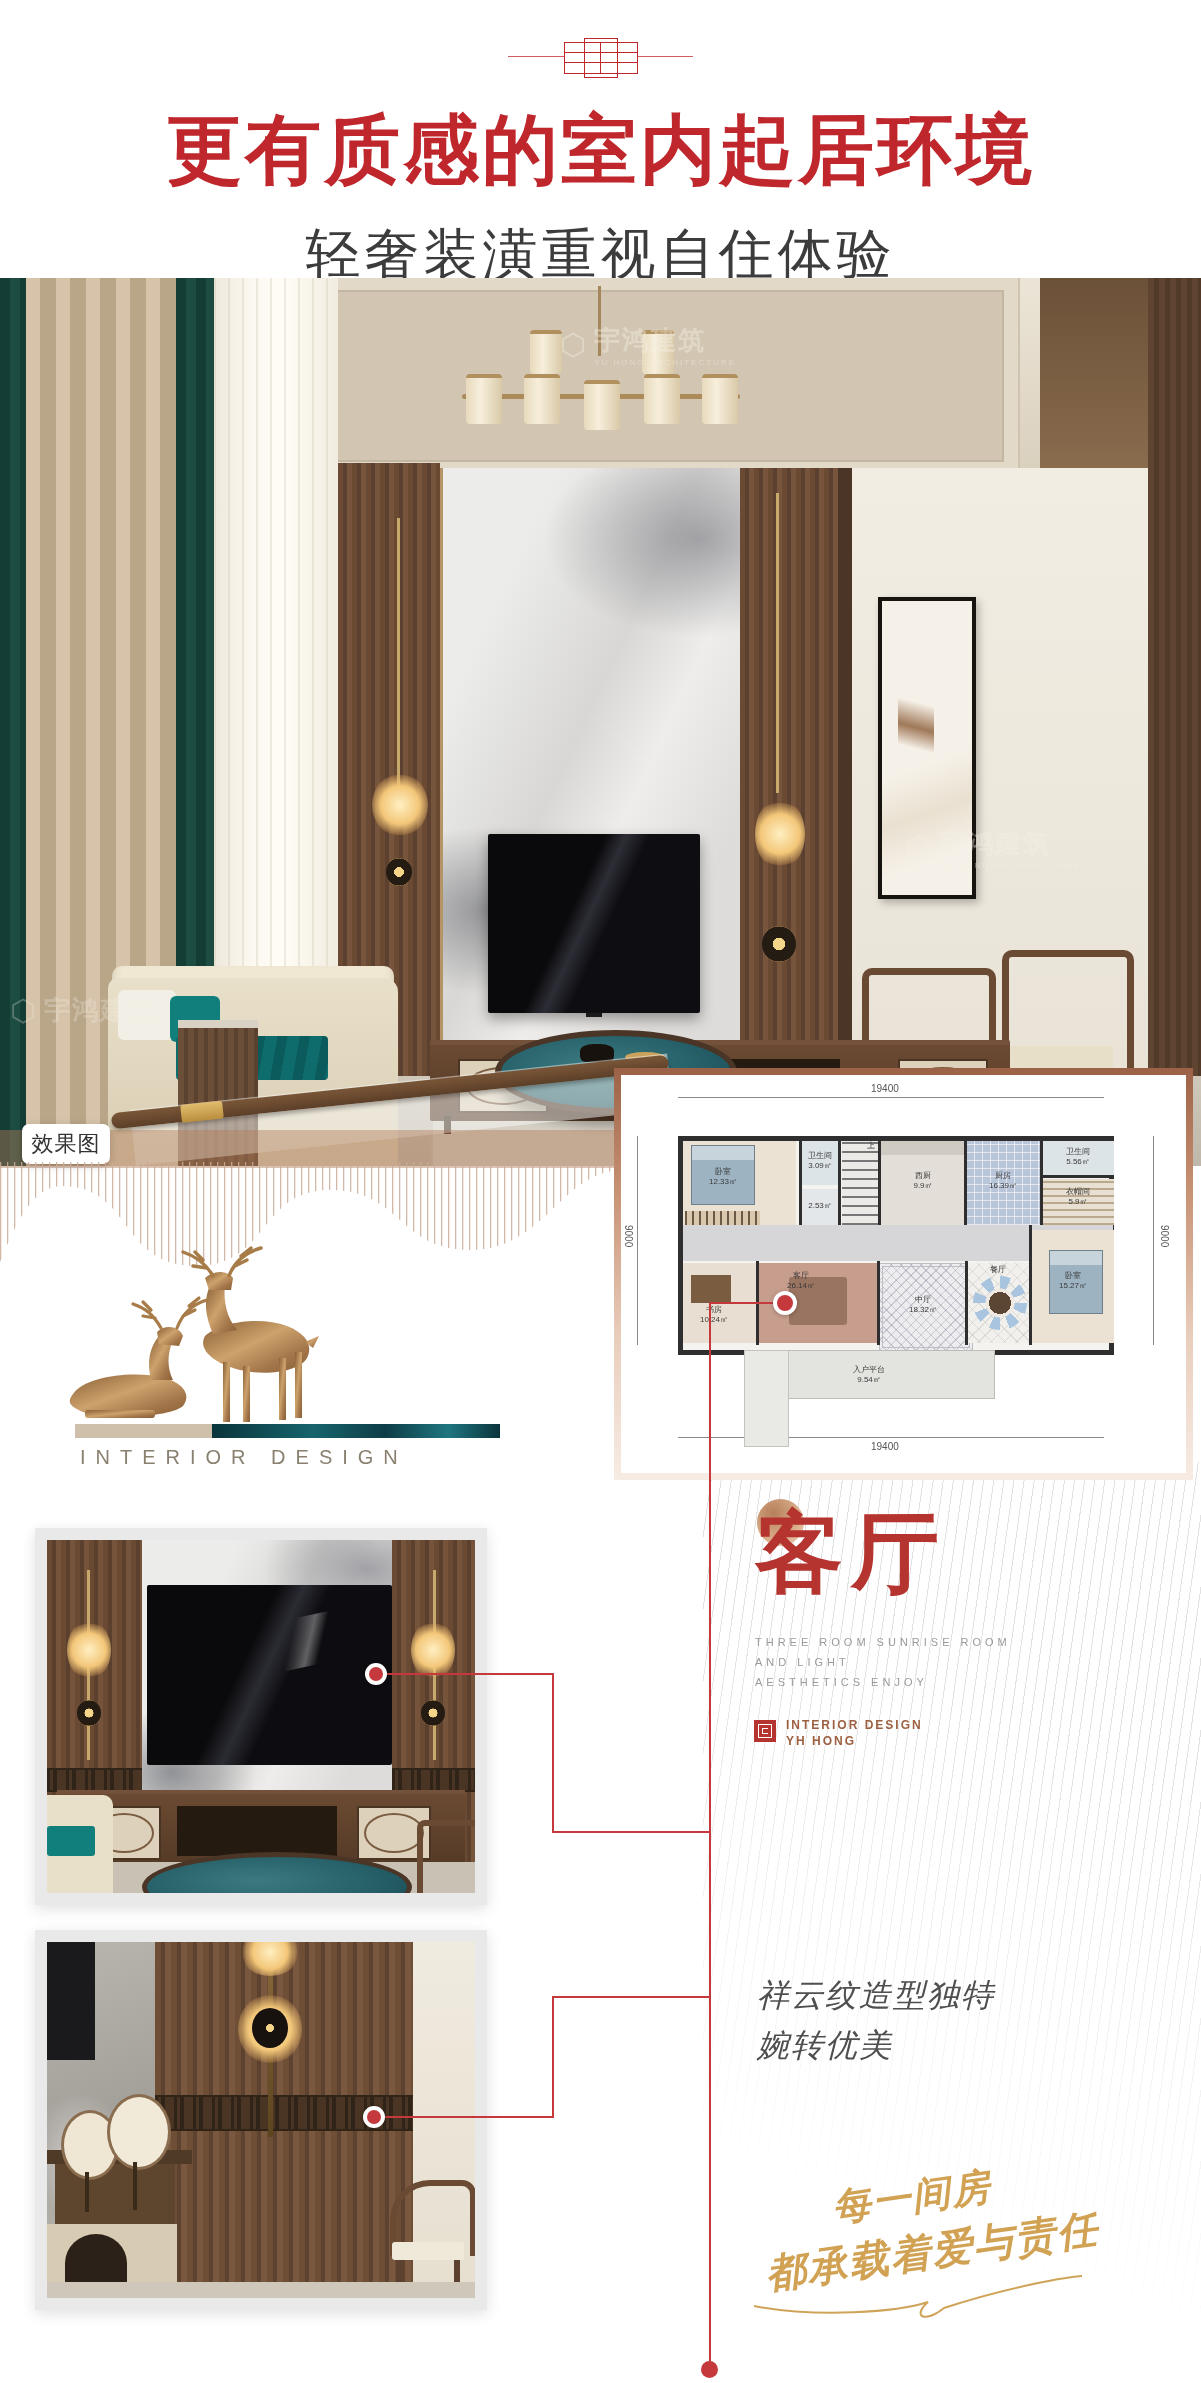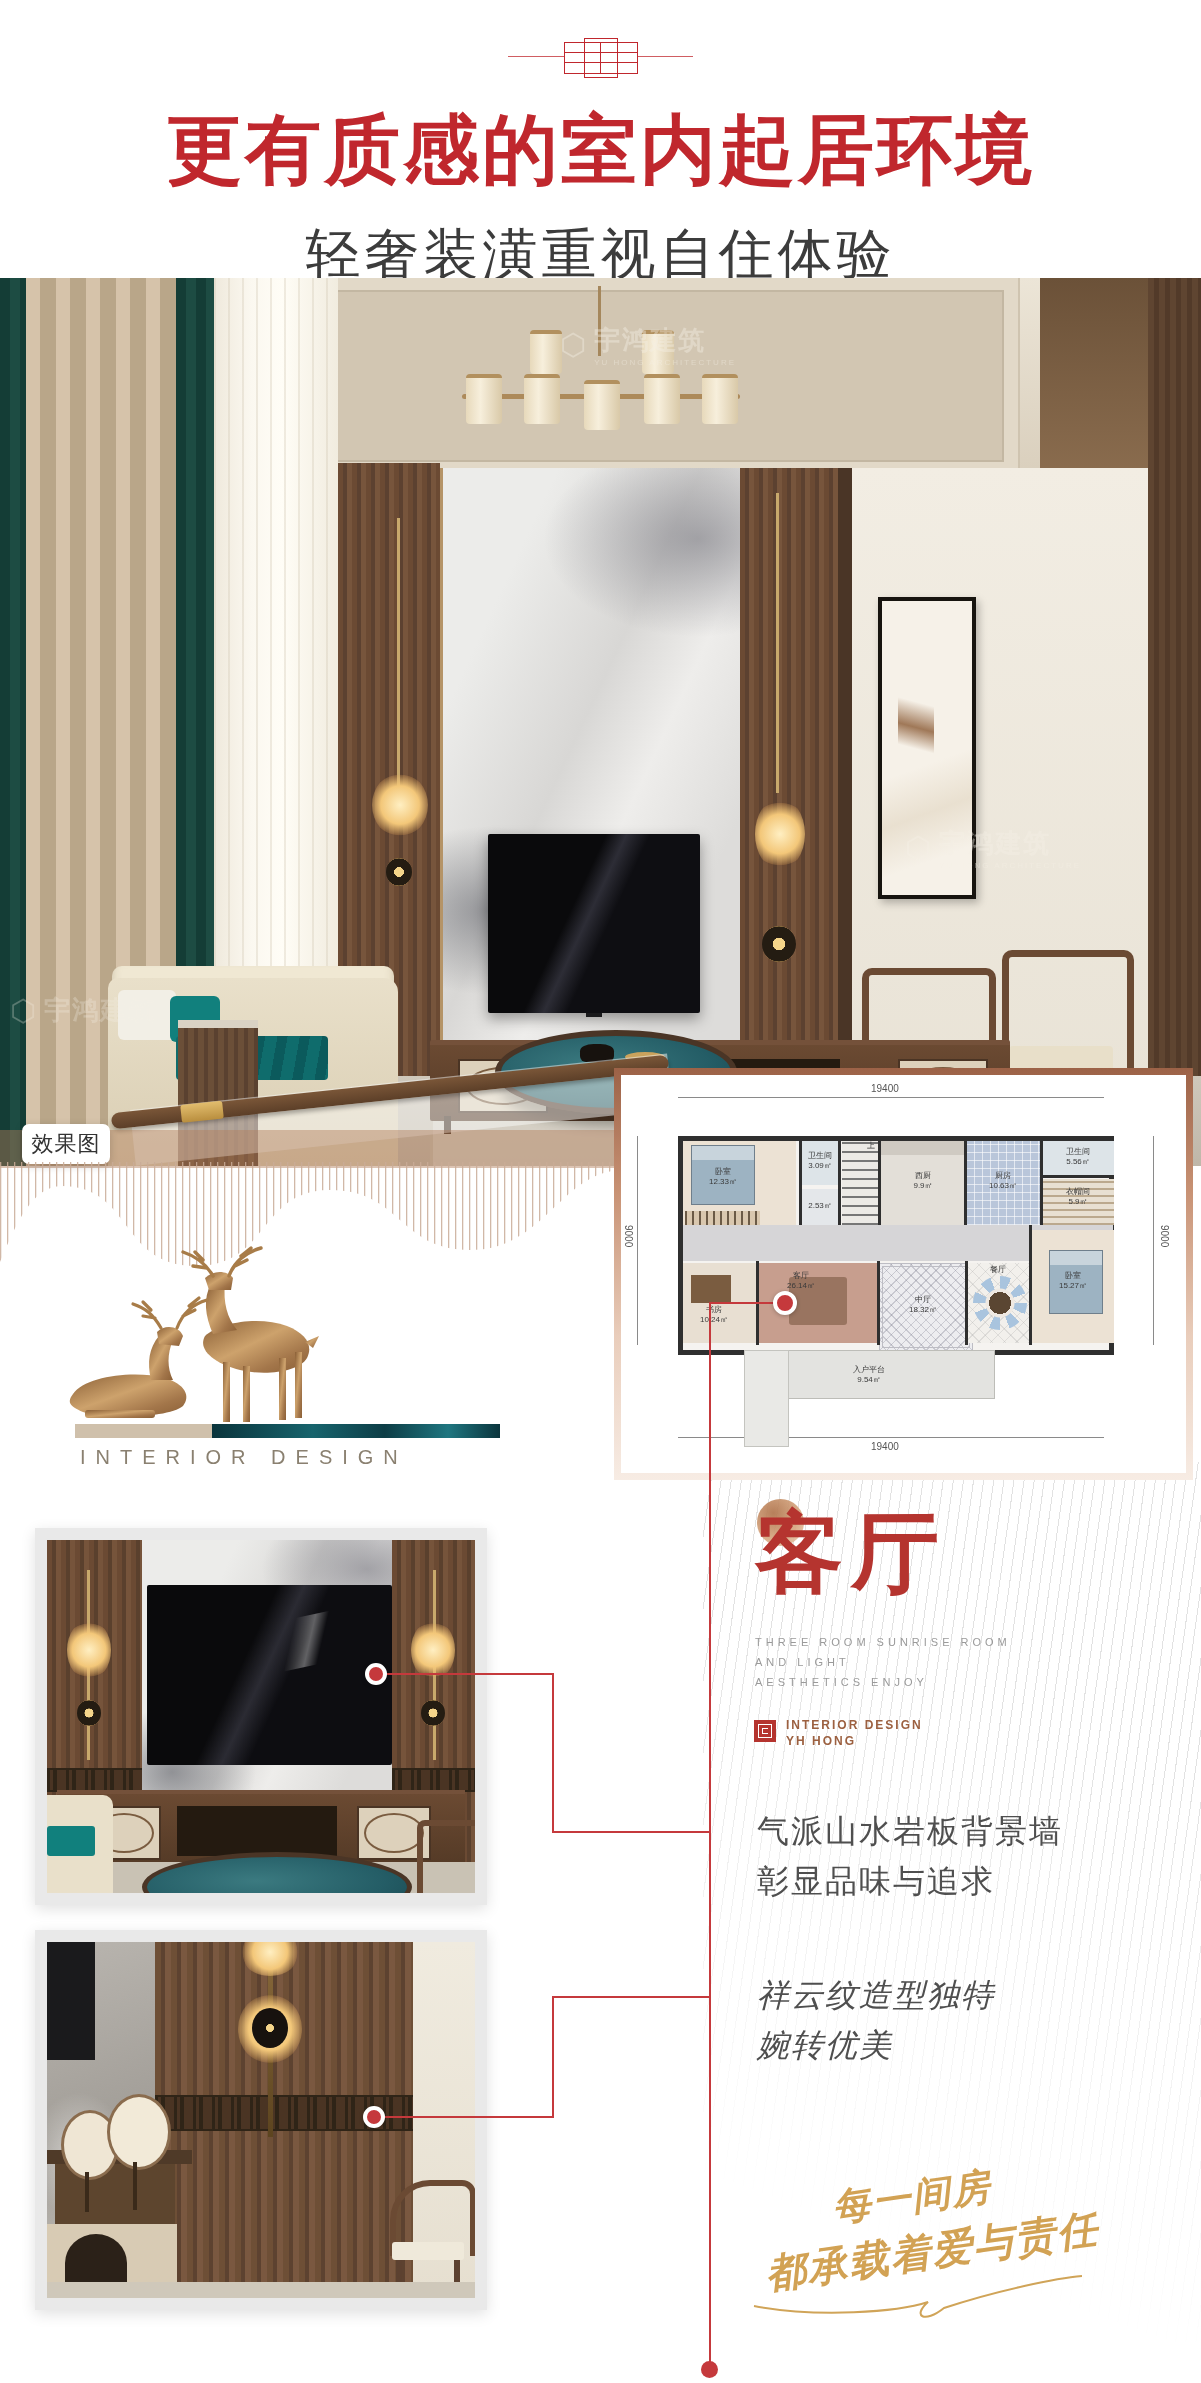--- a/index.html
+++ b/index.html
@@ -326,21 +326,21 @@
         </div>
       <div class="rlabel" style="left:243px;top:66px;width:14px;">
         <span class="nm">上</span>
         </div>
       <div class="rlabel" style="left:272px;top:96px;width:60px;">
         <span class="nm">西厨</span>
           <span class="ar">9.9㎡</span>
         </div>
       <div class="rlabel" style="left:352px;top:96px;width:60px;">
         <span class="nm">厨房</span>
-          <span class="ar">10.63㎡</span>
+          <span class="ar">16.39㎡</span>
         </div>
       <div class="rlabel" style="left:428px;top:72px;width:58px;">
         <span class="nm">卫生间</span>
           <span class="ar">5.56㎡</span>
         </div>
       <div class="rlabel" style="left:428px;top:112px;width:58px;">
         <span class="nm">衣帽间</span>
           <span class="ar">5.9㎡</span>
         </div>
       <div class="rlabel" style="left:422px;top:196px;width:60px;">
@@ -375,24 +375,20 @@
   <div class="enline" style="top:1656px;">AND LIGHT</div>
   <div class="enline" style="top:1676px;">AESTHETICS ENJOY</div>
   <div id="seal" class="abs">
       <i>
         <i></i>
       </i>
     </div>
   <div class="brand" style="top:1718px;">INTERIOR DESIGN</div>
   <div class="brand" style="top:1734px;">YH HONG</div>
 
-  <div class="para" style="top:1806px;">
-    <div>气派山水岩板背景墙</div>
-      <div>彰显品味与追求</div>
-    </div>
   <div class="para" style="top:1970px;font-style:italic;">
     <div>祥云纹造型独特</div>
       <div>婉转优美</div>
     </div>
 
   <svg class="abs" style="left:55px;top:1244px;" width="330" height="182">
     <defs>
         <linearGradient id="gold" x1="0" y1="0" x2="1" y2="1">
       <stop offset="0" stop-color="#8a5f36"></stop>
           <stop offset="0.45" stop-color="#cda26c"></stop>

